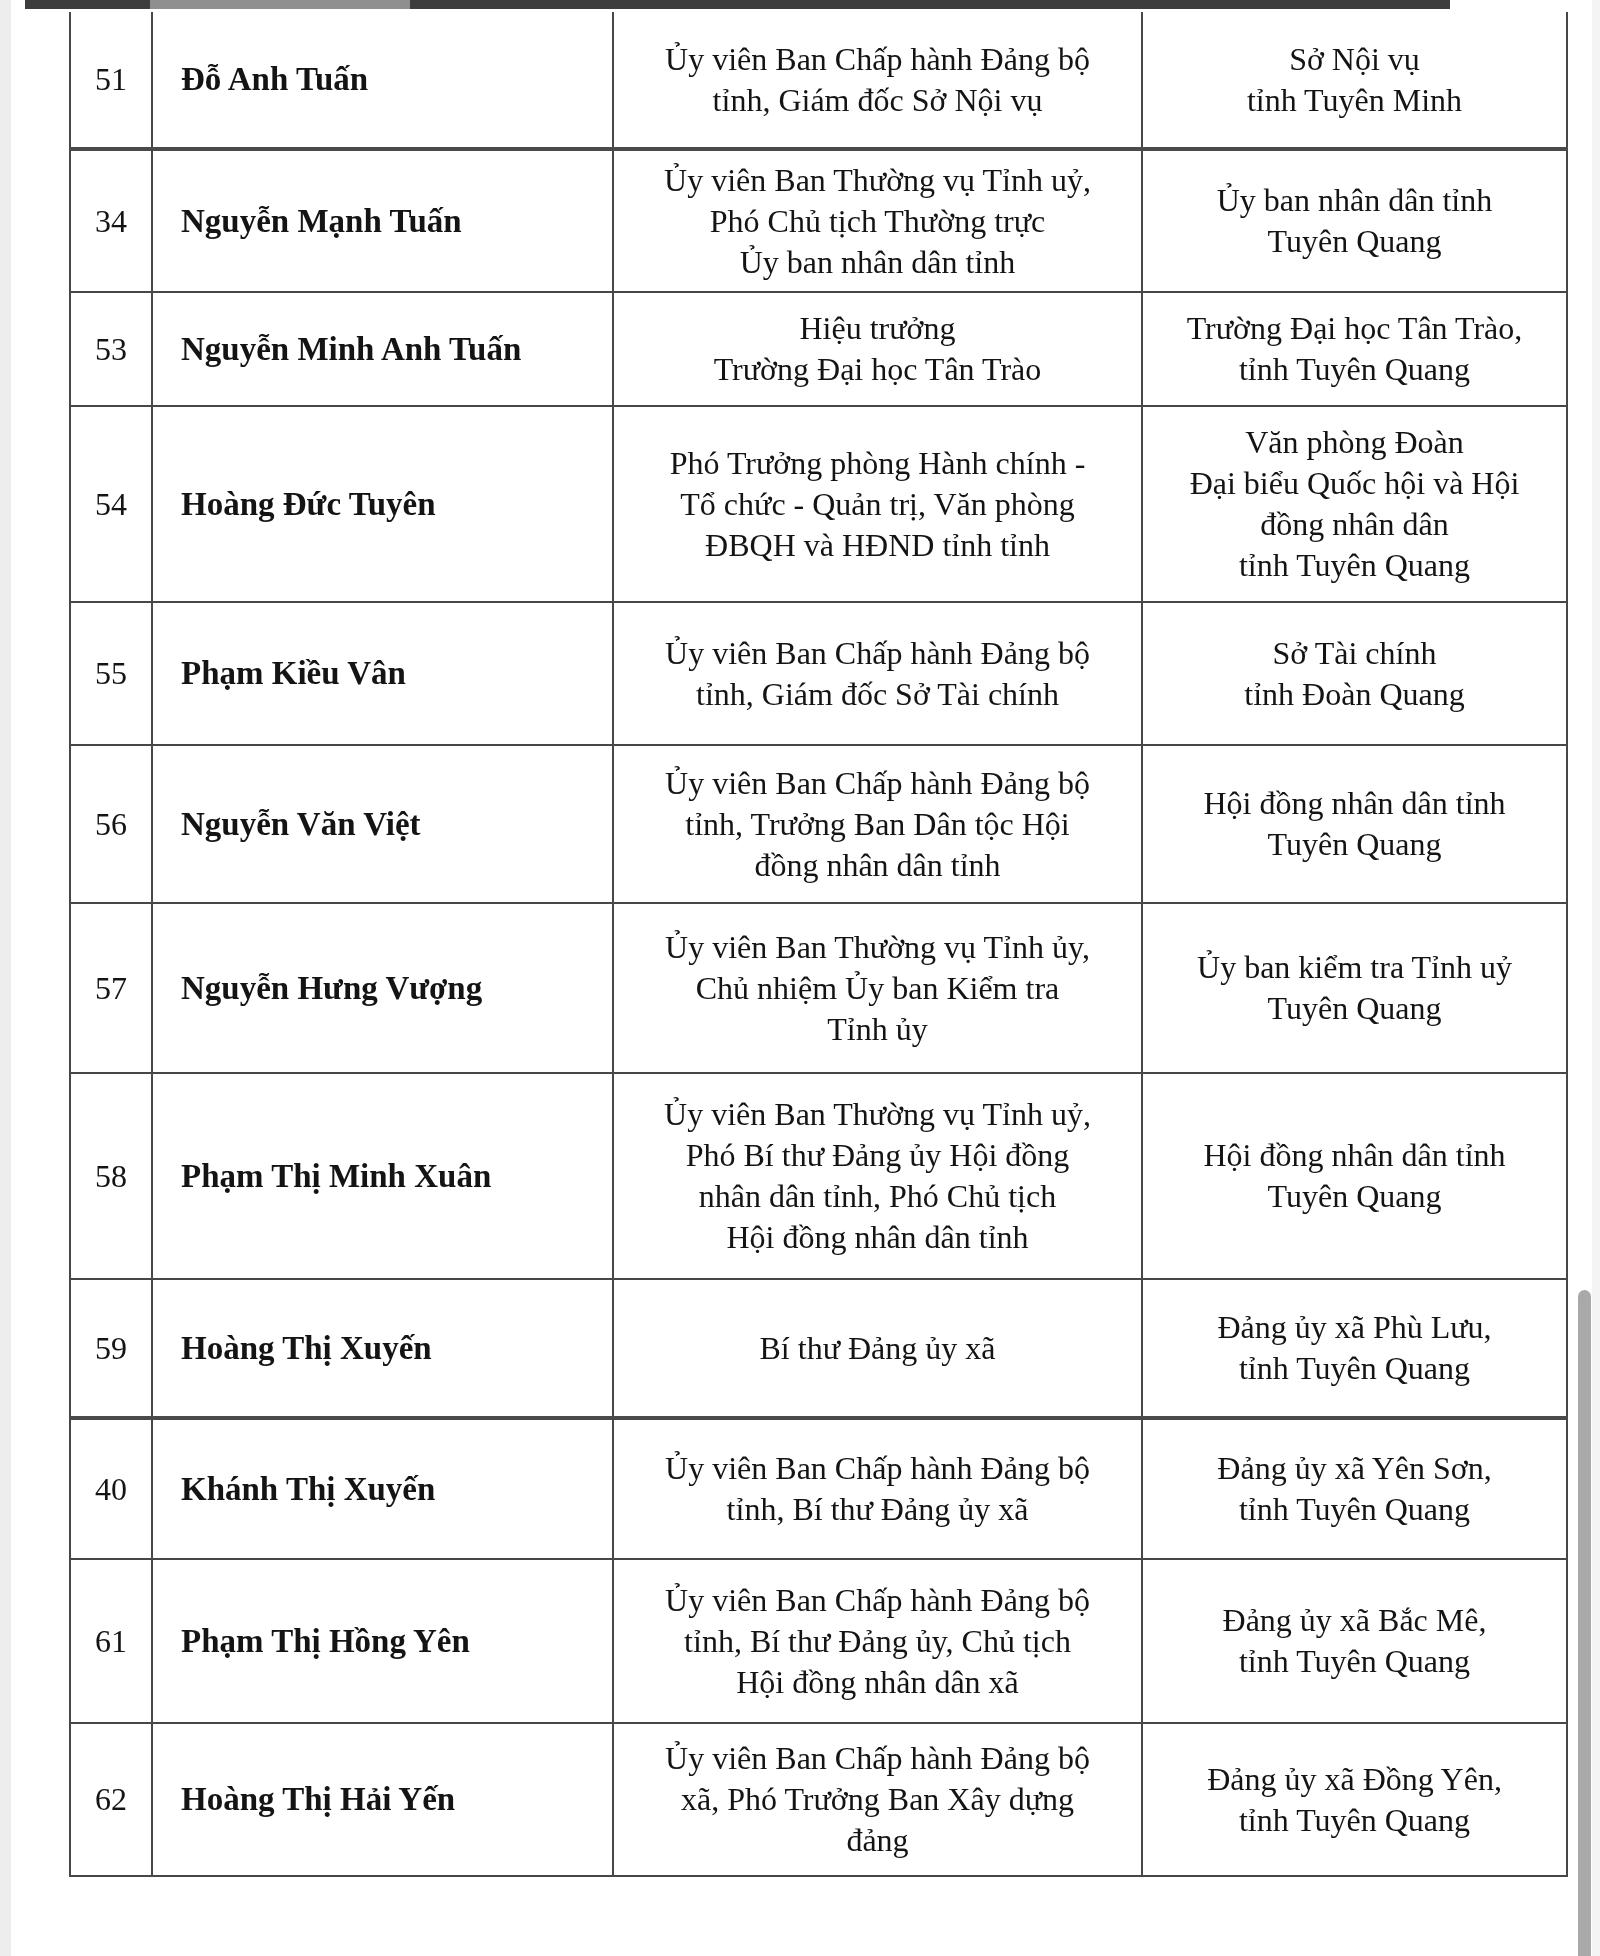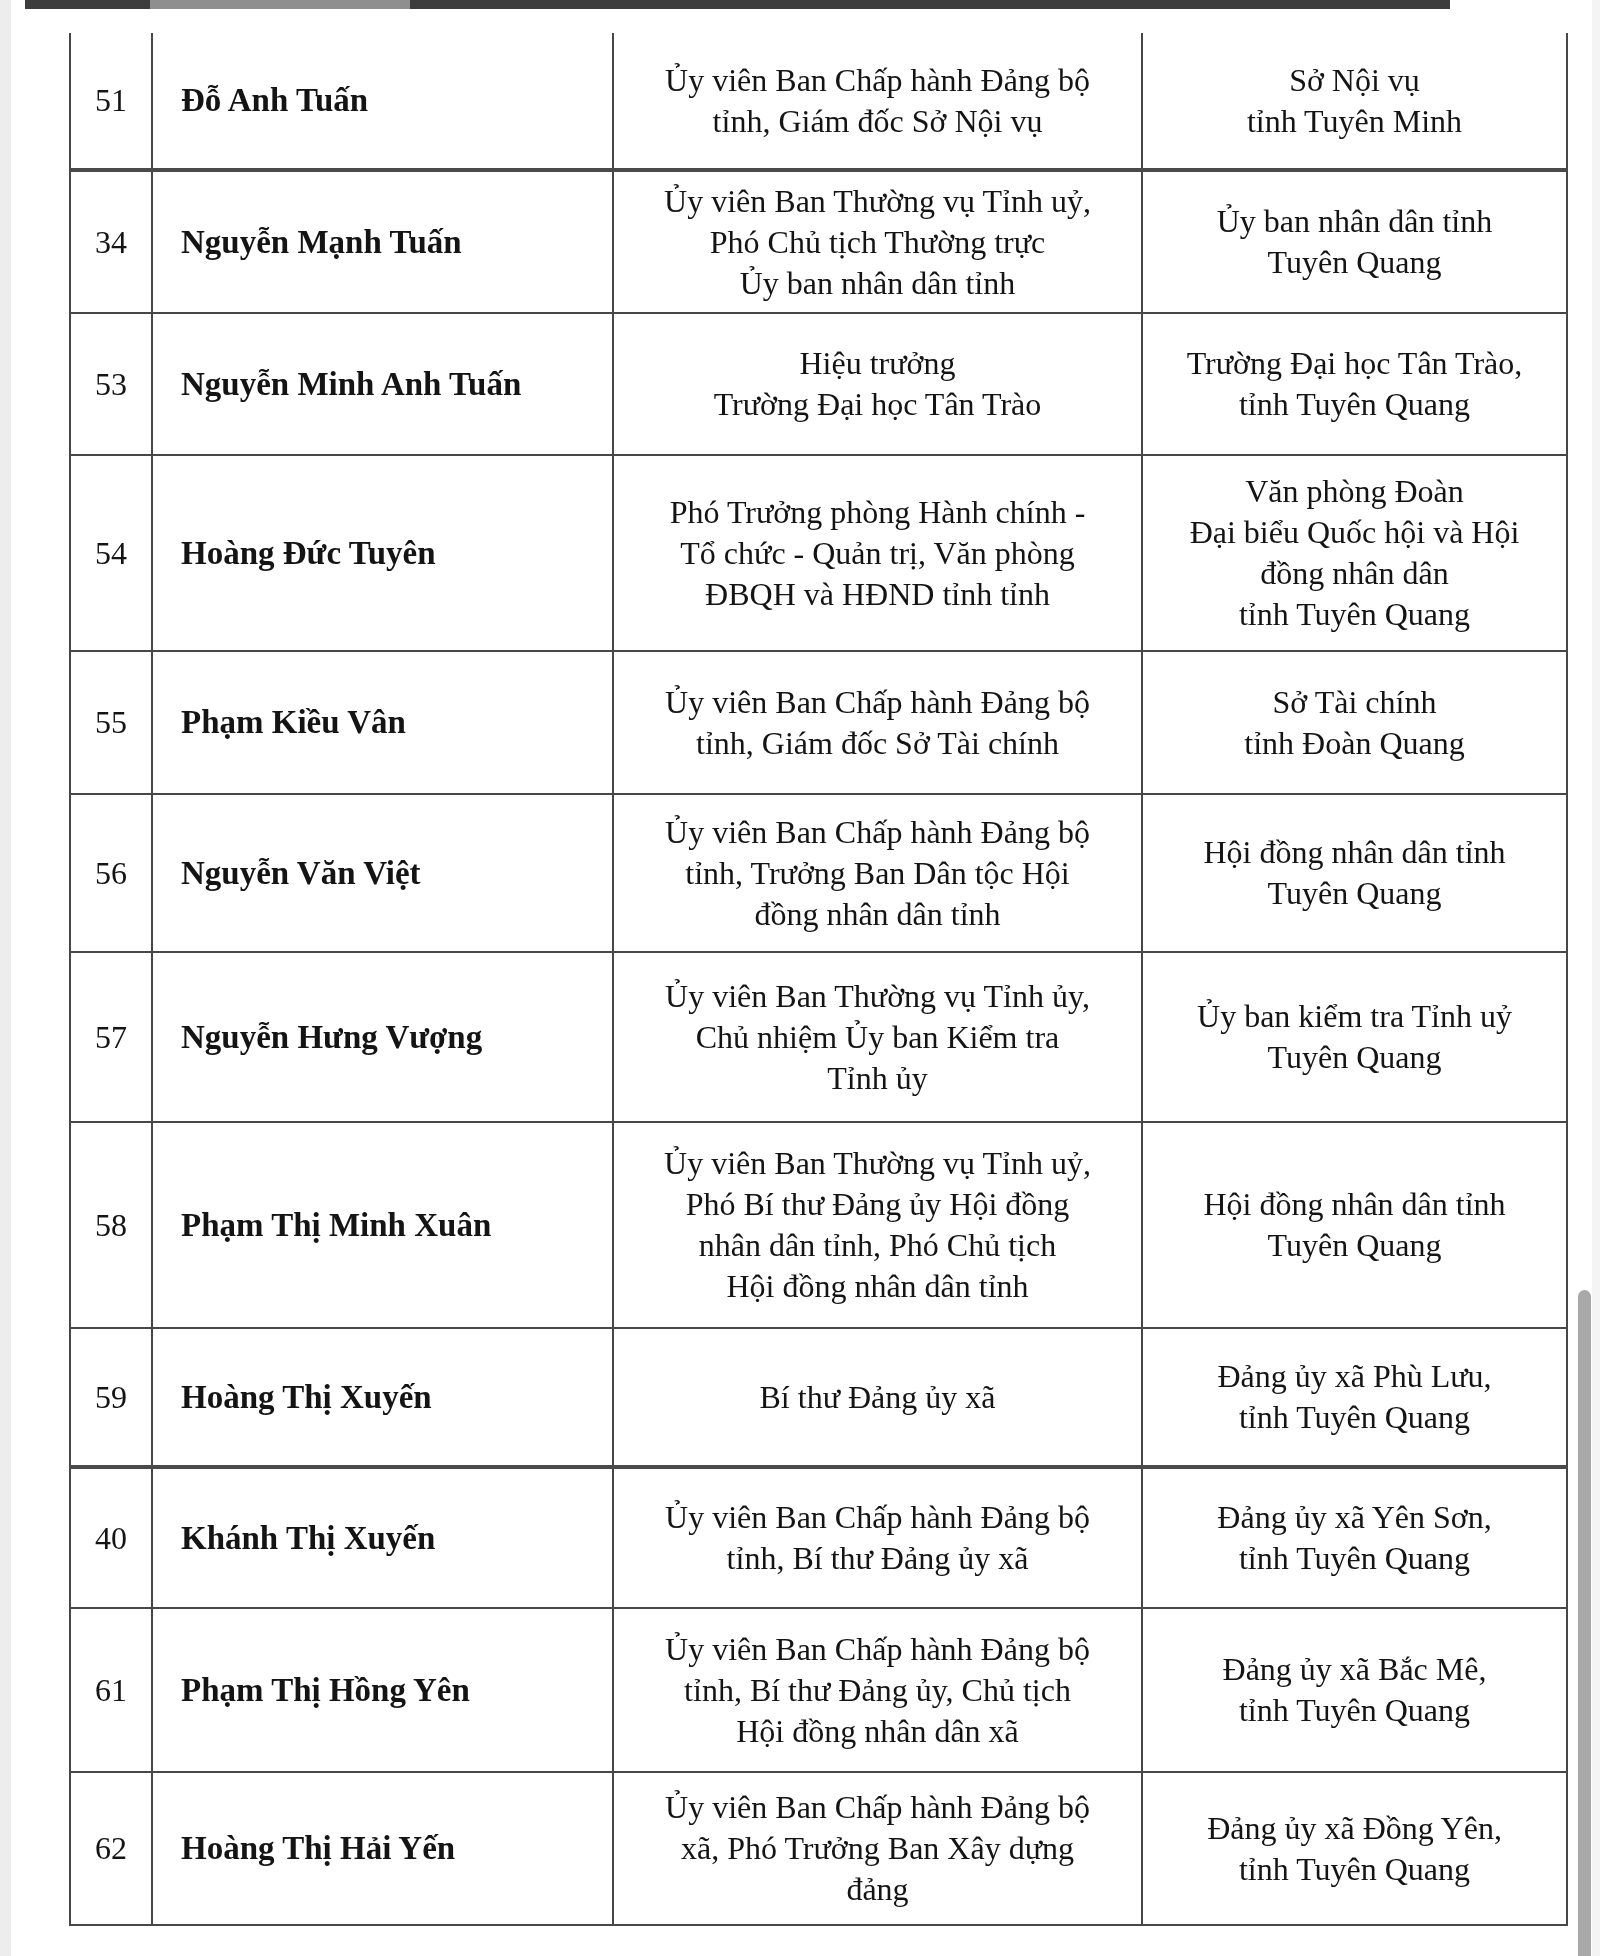--- a/index.html
+++ b/index.html
@@ -50,21 +50,21 @@
     left: 1578px;
     top: 1290px;
     width: 13px;
     height: 666px;
     background: #a9a9a9;
     border-radius: 7px 7px 0 0;
   }
 
   table.officials {
     position: absolute;
-    top: 33px;
+    top: 12px;
     left: 69px;
     width: 1497px;
     border-collapse: collapse;
     table-layout: fixed;
   }
   col.c-no   { width: 82px; }
   col.c-name { width: 461px; }
   col.c-pos  { width: 529px; }
   col.c-org  { width: 425px; }
 
@@ -93,21 +93,21 @@
     margin-left: 19px;
   }
   td.pos, td.org {
     text-align: center;
     white-space: pre-line;
   }
 
   
   tbody tr:nth-child(1)  { height: 137px; }
   tbody tr:nth-child(2)  { height: 143px; }
-  tbody tr:nth-child(3)  { height: 142px; }
+  tbody tr:nth-child(3)  { height: 114px; }
   tbody tr:nth-child(4)  { height: 196px; }
   tbody tr:nth-child(5)  { height: 143px; }
   tbody tr:nth-child(6)  { height: 158px; }
   tbody tr:nth-child(7)  { height: 170px; }
   tbody tr:nth-child(8)  { height: 206px; }
   tbody tr:nth-child(9)  { height: 139px; }
   tbody tr:nth-child(10) { height: 141px; }
   tbody tr:nth-child(11) { height: 164px; }
   tbody tr:nth-child(12) { height: 153px; }
 </style>

